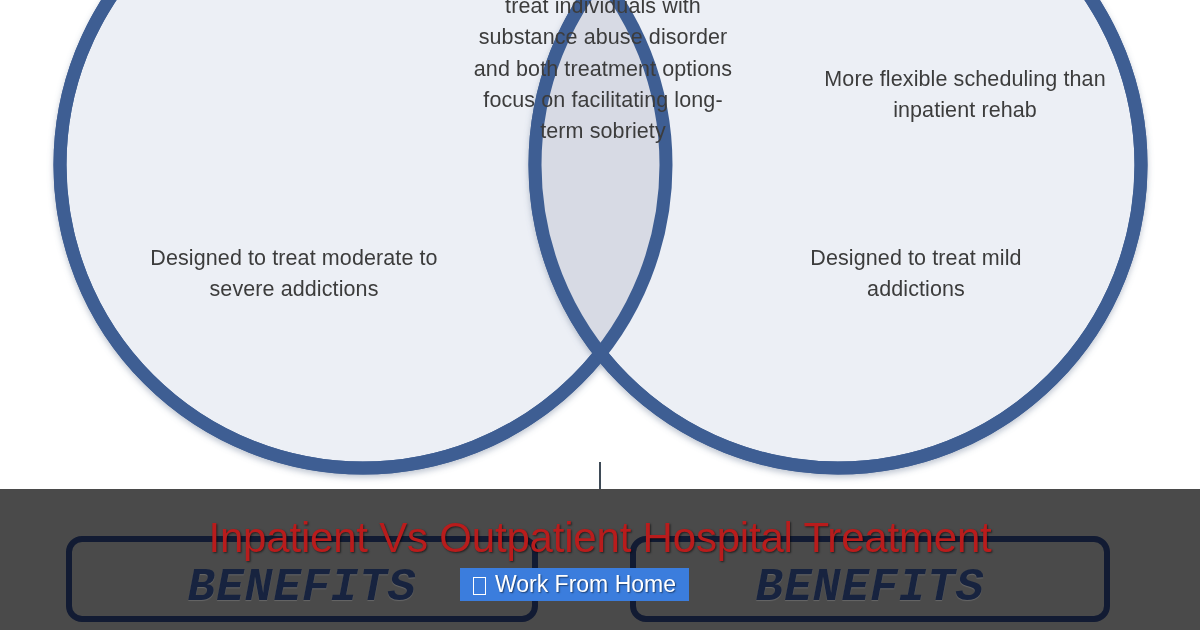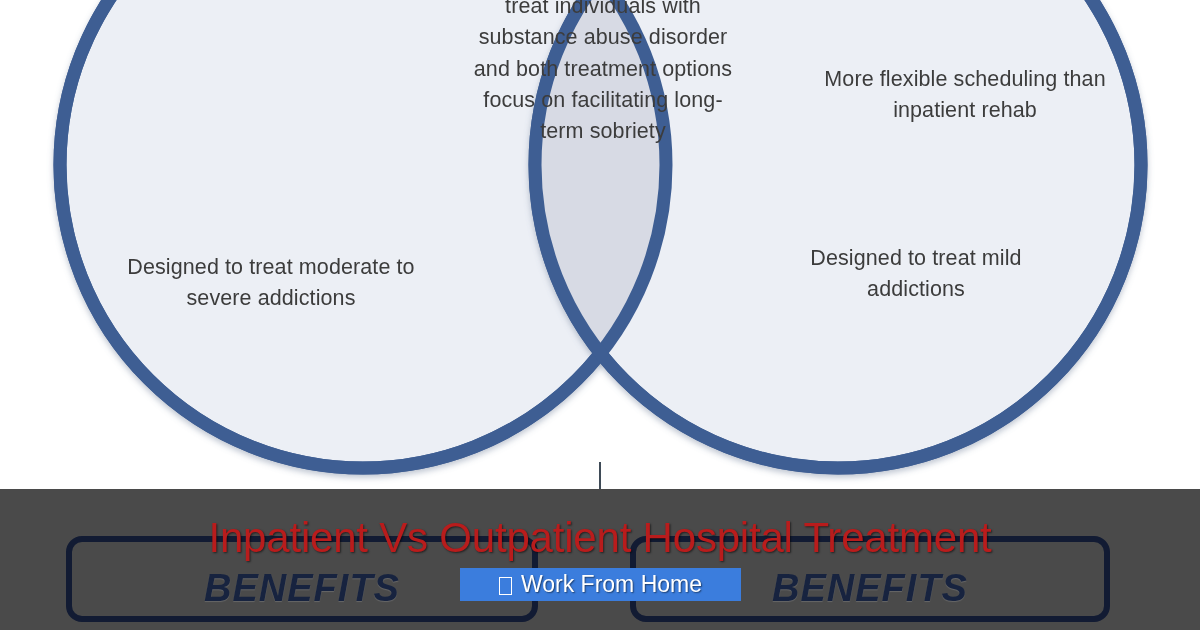--- a/index.html
+++ b/index.html
@@ -22,21 +22,21 @@
   .venn-text{
     position:absolute;
     text-align:center;
     color:#3c3c3c;
     font-size:21.5px;
     line-height:31px;
     letter-spacing:.1px;
     white-space:pre-line;
   }
   #left-top-text   { left:96px;  top:80px;  width:272px; }
-  #left-bottom-text{ left:111px; top:243px; width:320px;margin-top:9px; }
+  #left-bottom-text{ left:134px; top:243px; width:320px; }
   #right-top-text  { left:810px; top:64px;  width:310px; }
   #right-bottom-text{left:800px; top:243px; width:232px; }
   #center-text{
     left:465px; top:-72px; width:276px;
     line-height:31.4px;
   }
 
   
   #center-divider{
     position:absolute;
@@ -56,47 +56,48 @@
     position:absolute;
     top:536px;height:86px;
     border:6px solid #121b33;
     border-radius:16px;
     box-sizing:border-box;
     display:flex;align-items:center;justify-content:center;
   }
   #benefit-box-left { left:66px;  width:472px; }
   #benefit-box-right{ left:630px; width:480px; }
   .benefit-label{
-    font-size:38px;
+    font-size:46px;
     font-weight:bold;
     font-style:italic;
     color:#17233f;
     letter-spacing:1px;
     text-shadow:0 1px 1px rgba(255,255,255,.16);
     margin-top:18px;
+    font-family:Liberation Mono, monospace;
   }
 
   
   #overlay-title{
     position:absolute;
     left:0;top:509px;width:1200px;
     text-align:center;
     color:#b91c1c;
     font-size:42px;
     line-height:58px;
     letter-spacing:-.2px;
     text-shadow:1px 1px 2px rgba(0,0,0,.55);
     white-space:nowrap;
   }
 
   
   #wfh-badge{
     position:absolute;
     left:460px;top:568px;
-    width:281px;height:33px;
+    width:229px;height:33px;
     background:#3b7ddd;
     display:flex;align-items:center;justify-content:center;
     gap:9px;
     color:#ffffff;
     font-size:23px;
     text-shadow:1px 1px 1.5px rgba(0,0,0,.5);
     white-space:nowrap;
   }
   #wfh-badge-icon{
     display:inline-block;

